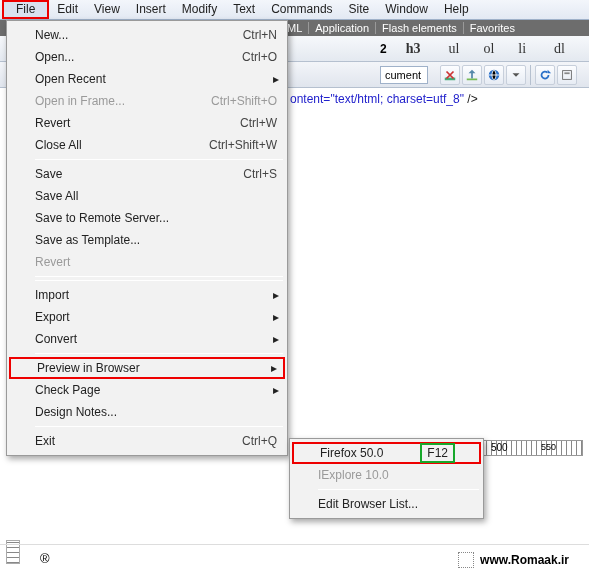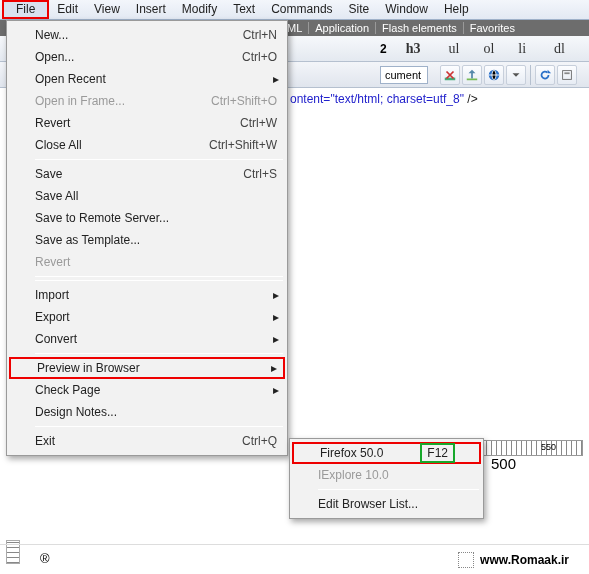--- a/index.html
+++ b/index.html
@@ -137,21 +137,21 @@
       <svg viewBox="0 0 16 16">
         <rect x="3" y="3" width="10" height="10" fill="none" stroke="#666"></rect>
         <rect x="5" y="5" width="6" height="2" fill="#888"></rect>
       </svg>
     </div>
 </div>
 
 <div class="code"><span class="attr">ontent=</span><span class="attr">"text/html; charset=utf_8"</span><span> /&gt;</span></div>
 
 <div class="ruler">
-  <span style="position:absolute;left:200px;top:14px;font-size:15px">500</span>
+  <span style="position:absolute;left:200px;top:1px;font-size:10px">500</span>
   <span style="position:absolute;left:250px;top:1px;font-size:9px">550</span>
 </div>
 <div class="vruler"></div>
 <div class="regmark">®</div>
 
 <div class="dropdown" id="file-menu">
     <div class="row">
       <span>New...</span>
       <span class="short">Ctrl+N</span>
     </div>

